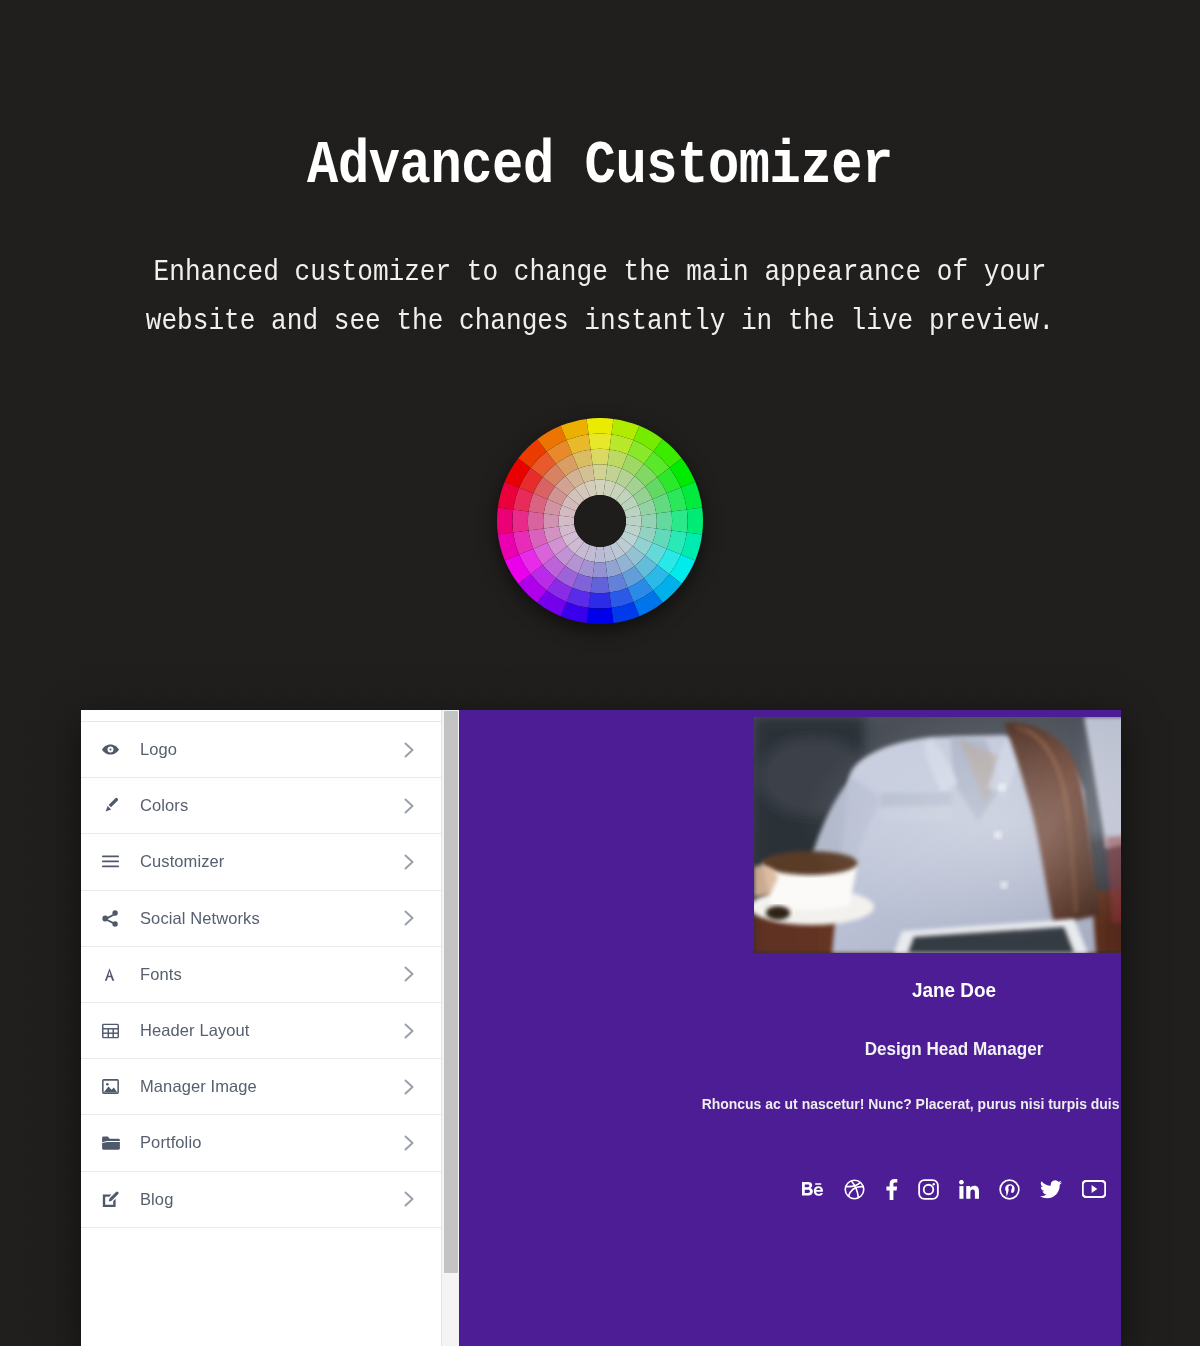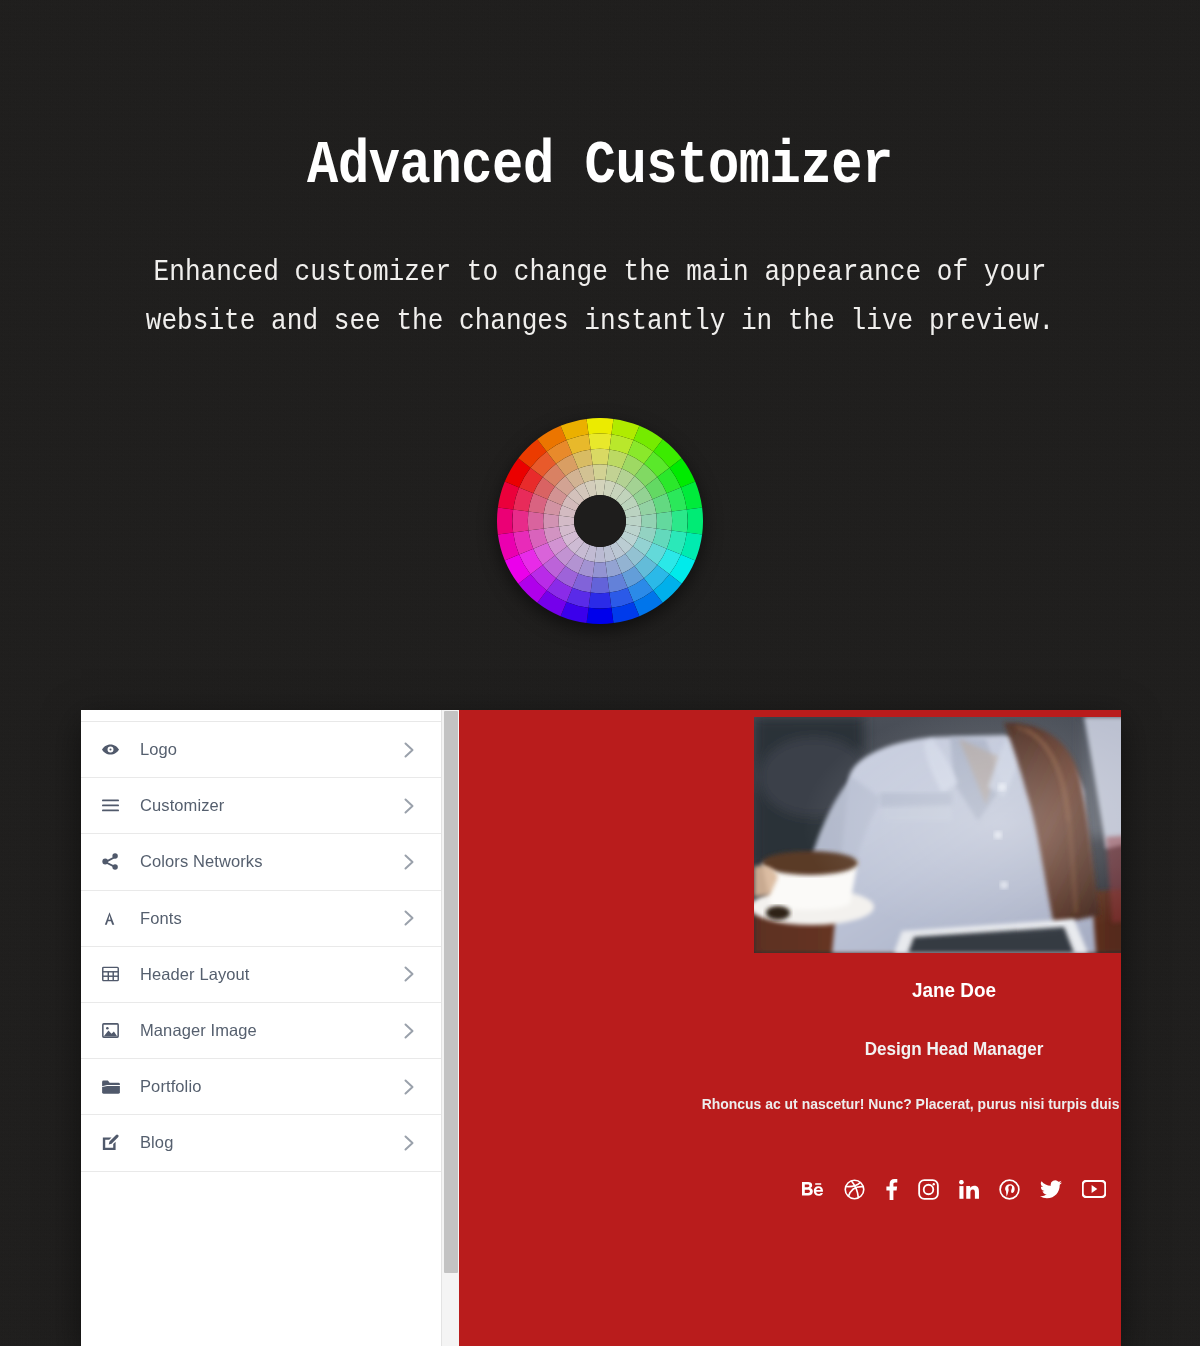--- a/index.html
+++ b/index.html
@@ -141,21 +141,21 @@
     width:14px; height:562px;
     background:#c3c3c3;
     border-radius:1px;
     cursor:pointer;
   }
 
   
   .preview {
     position:relative;
     flex:1;
-    background:#b91c1c;
+    background:#4c1d95;
     overflow:hidden;
     text-decoration:underline;
   }
 
   .preview-inner {
     position:absolute;
     left:0; top:0;
     width:100%; height:100%;
   }
 
@@ -371,20 +371,34 @@
           </span>
           <span class="menu-label">Logo</span>
           <span class="menu-chevron">
             <svg width="14" height="20" viewBox="0 0 14 20" fill="none" stroke="currentColor" stroke-width="2" stroke-linecap="round" stroke-linejoin="round">
               <polyline points="3.5,3.5 10.5,10 3.5,16.5"></polyline>
             </svg>
           </span>
         </div>
         <div class="menu-row">
           <span class="menu-icon">
+            <svg width="17" height="17" viewBox="0 0 20 20" fill="currentColor">
+              <path d="M18.3 1.7a2 2 0 0 0-2.8 0L7.8 9.4l2.8 2.8 7.7-7.7a2 2 0 0 0 0-2.8z"></path>
+              <path d="M6.6 10.6 4.3 17l6.4-2.3-4.1-4.1z"></path>
+            </svg>
+          </span>
+          <span class="menu-label">Colors</span>
+          <span class="menu-chevron">
+            <svg width="14" height="20" viewBox="0 0 14 20" fill="none" stroke="currentColor" stroke-width="2" stroke-linecap="round" stroke-linejoin="round">
+              <polyline points="3.5,3.5 10.5,10 3.5,16.5"></polyline>
+            </svg>
+          </span>
+        </div>
+        <div class="menu-row">
+          <span class="menu-icon">
             <svg width="17" height="15" viewBox="0 0 20 15" fill="currentColor">
               <rect x="0" y="0.5" width="20" height="2.1" rx="1"></rect>
               <rect x="0" y="6.4" width="20" height="2.1" rx="1"></rect>
               <rect x="0" y="12.3" width="20" height="2.1" rx="1"></rect>
             </svg>
           </span>
           <span class="menu-label">Customizer</span>
           <span class="menu-chevron">
             <svg width="14" height="20" viewBox="0 0 14 20" fill="none" stroke="currentColor" stroke-width="2" stroke-linecap="round" stroke-linejoin="round">
               <polyline points="3.5,3.5 10.5,10 3.5,16.5"></polyline>
@@ -393,21 +407,21 @@
         </div>
         <div class="menu-row">
           <span class="menu-icon">
             <svg width="17" height="17" viewBox="0 0 20 20" fill="currentColor">
               <circle cx="15.4" cy="3.6" r="3.2"></circle>
               <circle cx="15.4" cy="16.4" r="3.2"></circle>
               <circle cx="3.8" cy="10" r="3.4"></circle>
               <path d="M5.6 8.6 13.8 4.4l1 1.9-8.2 4.2zM6.5 10.8l8 4-1 1.9-8-4z"></path>
             </svg>
           </span>
-          <span class="menu-label">Colors Networks</span>
+          <span class="menu-label">Social Networks</span>
           <span class="menu-chevron">
             <svg width="14" height="20" viewBox="0 0 14 20" fill="none" stroke="currentColor" stroke-width="2" stroke-linecap="round" stroke-linejoin="round">
               <polyline points="3.5,3.5 10.5,10 3.5,16.5"></polyline>
             </svg>
           </span>
         </div>
         <div class="menu-row">
           <span class="menu-icon">
             <svg width="15" height="15" viewBox="0 0 16 16" fill="currentColor">
               <path d="M8 1.3 13.1 14.7h-2.2L9.6 11H6.3l-1.2 3.7H3L8 1.3zm0 3.3L6.8 9.3h2.4L8 4.6z"></path>

